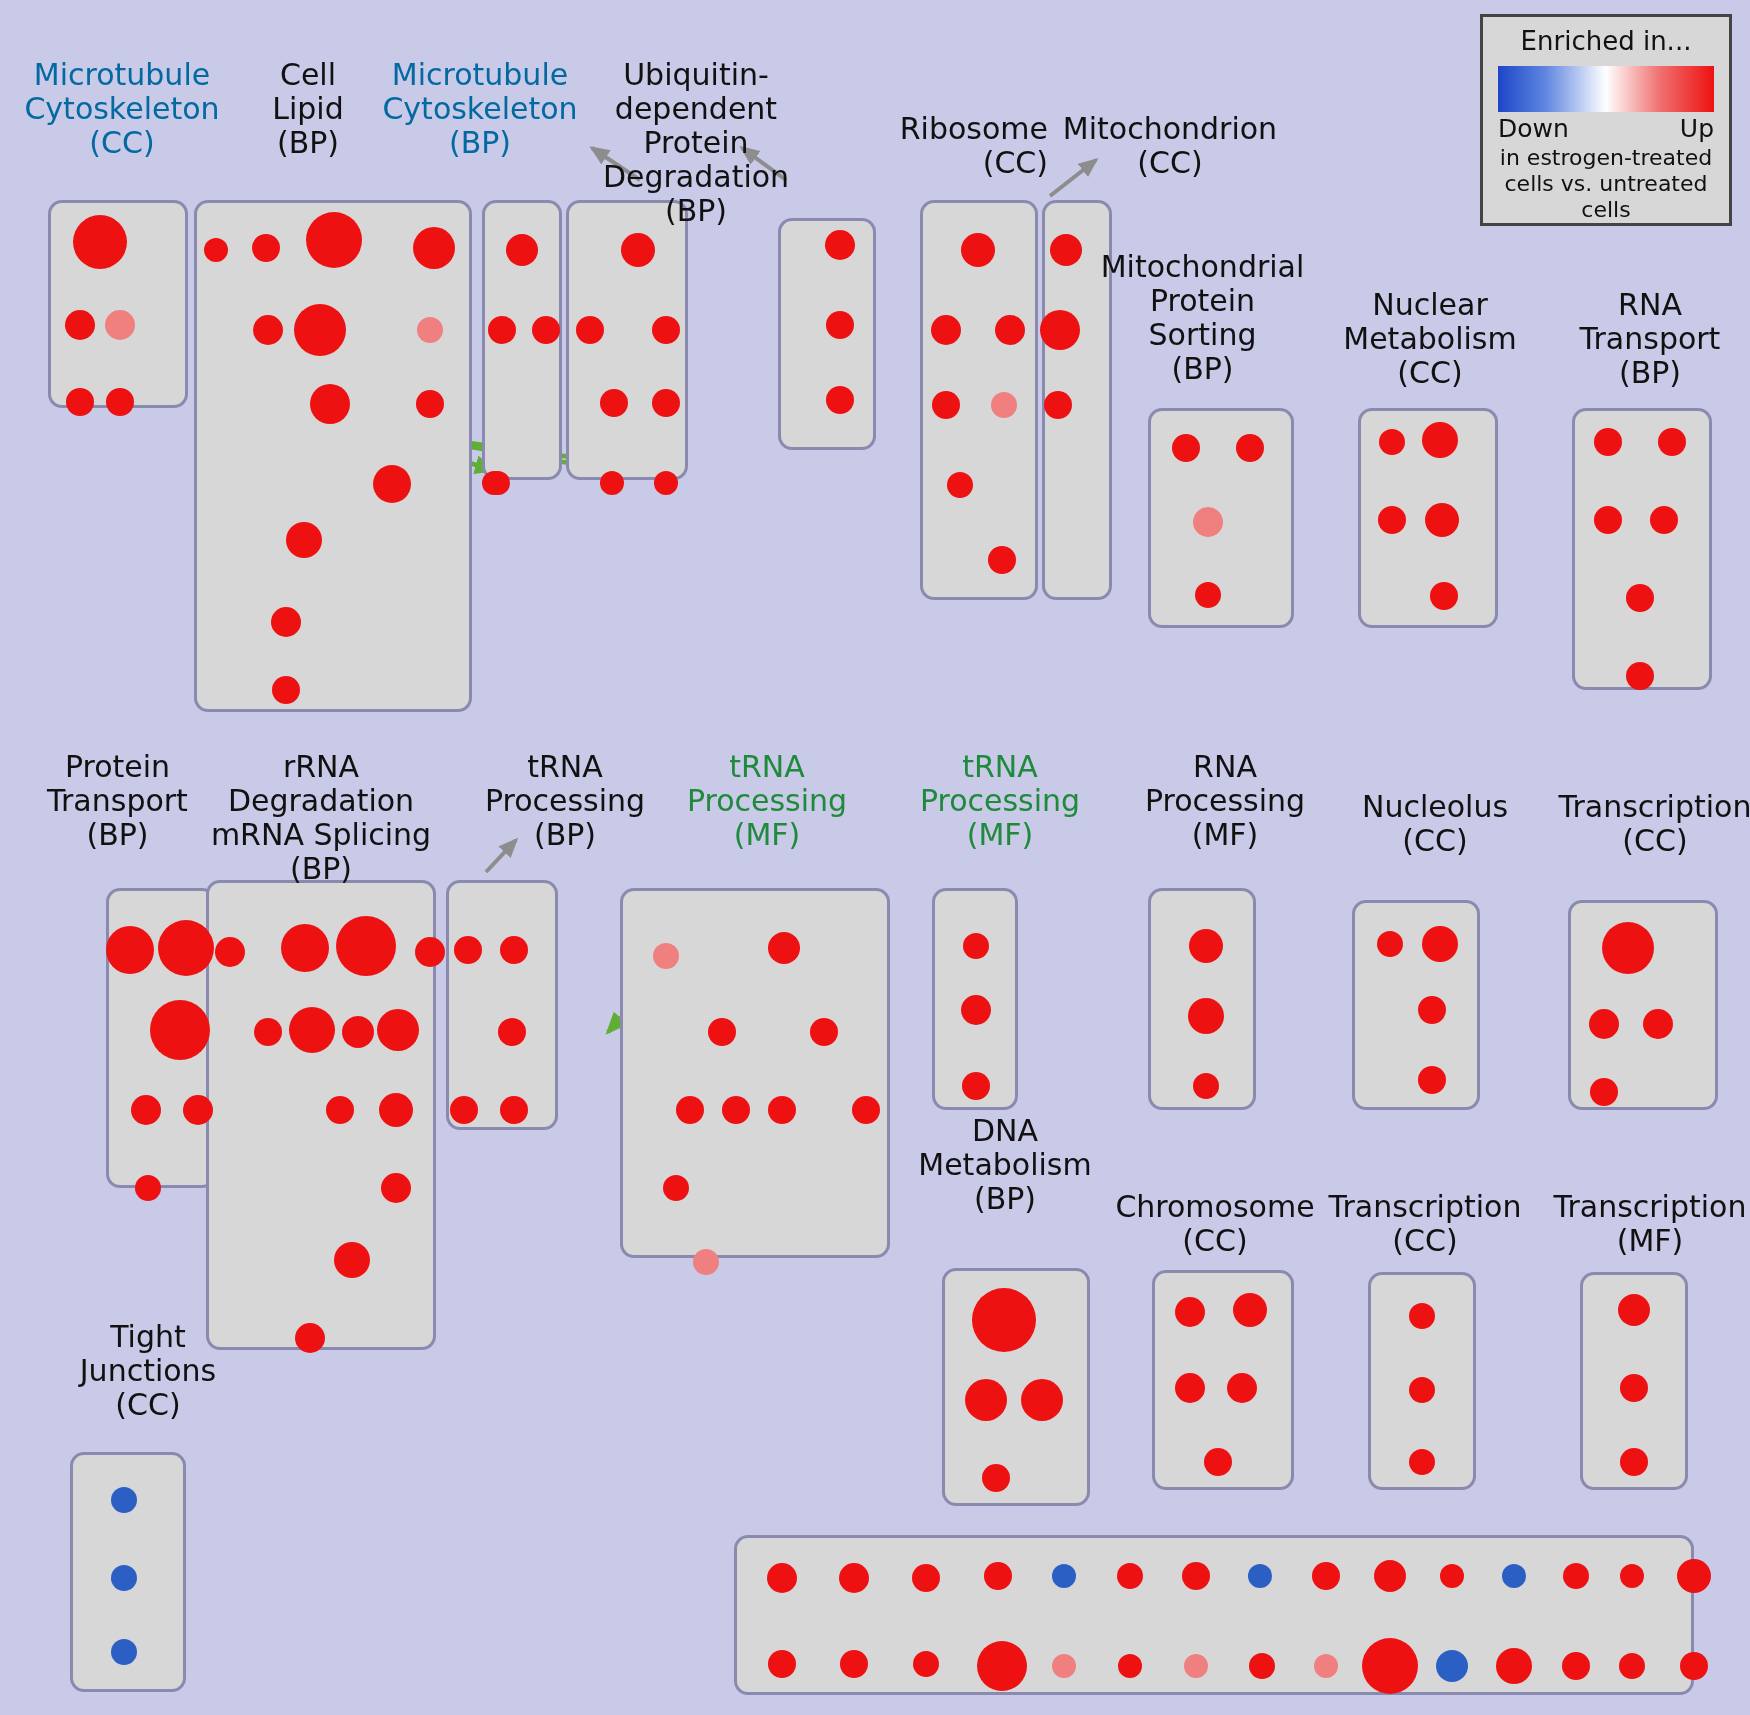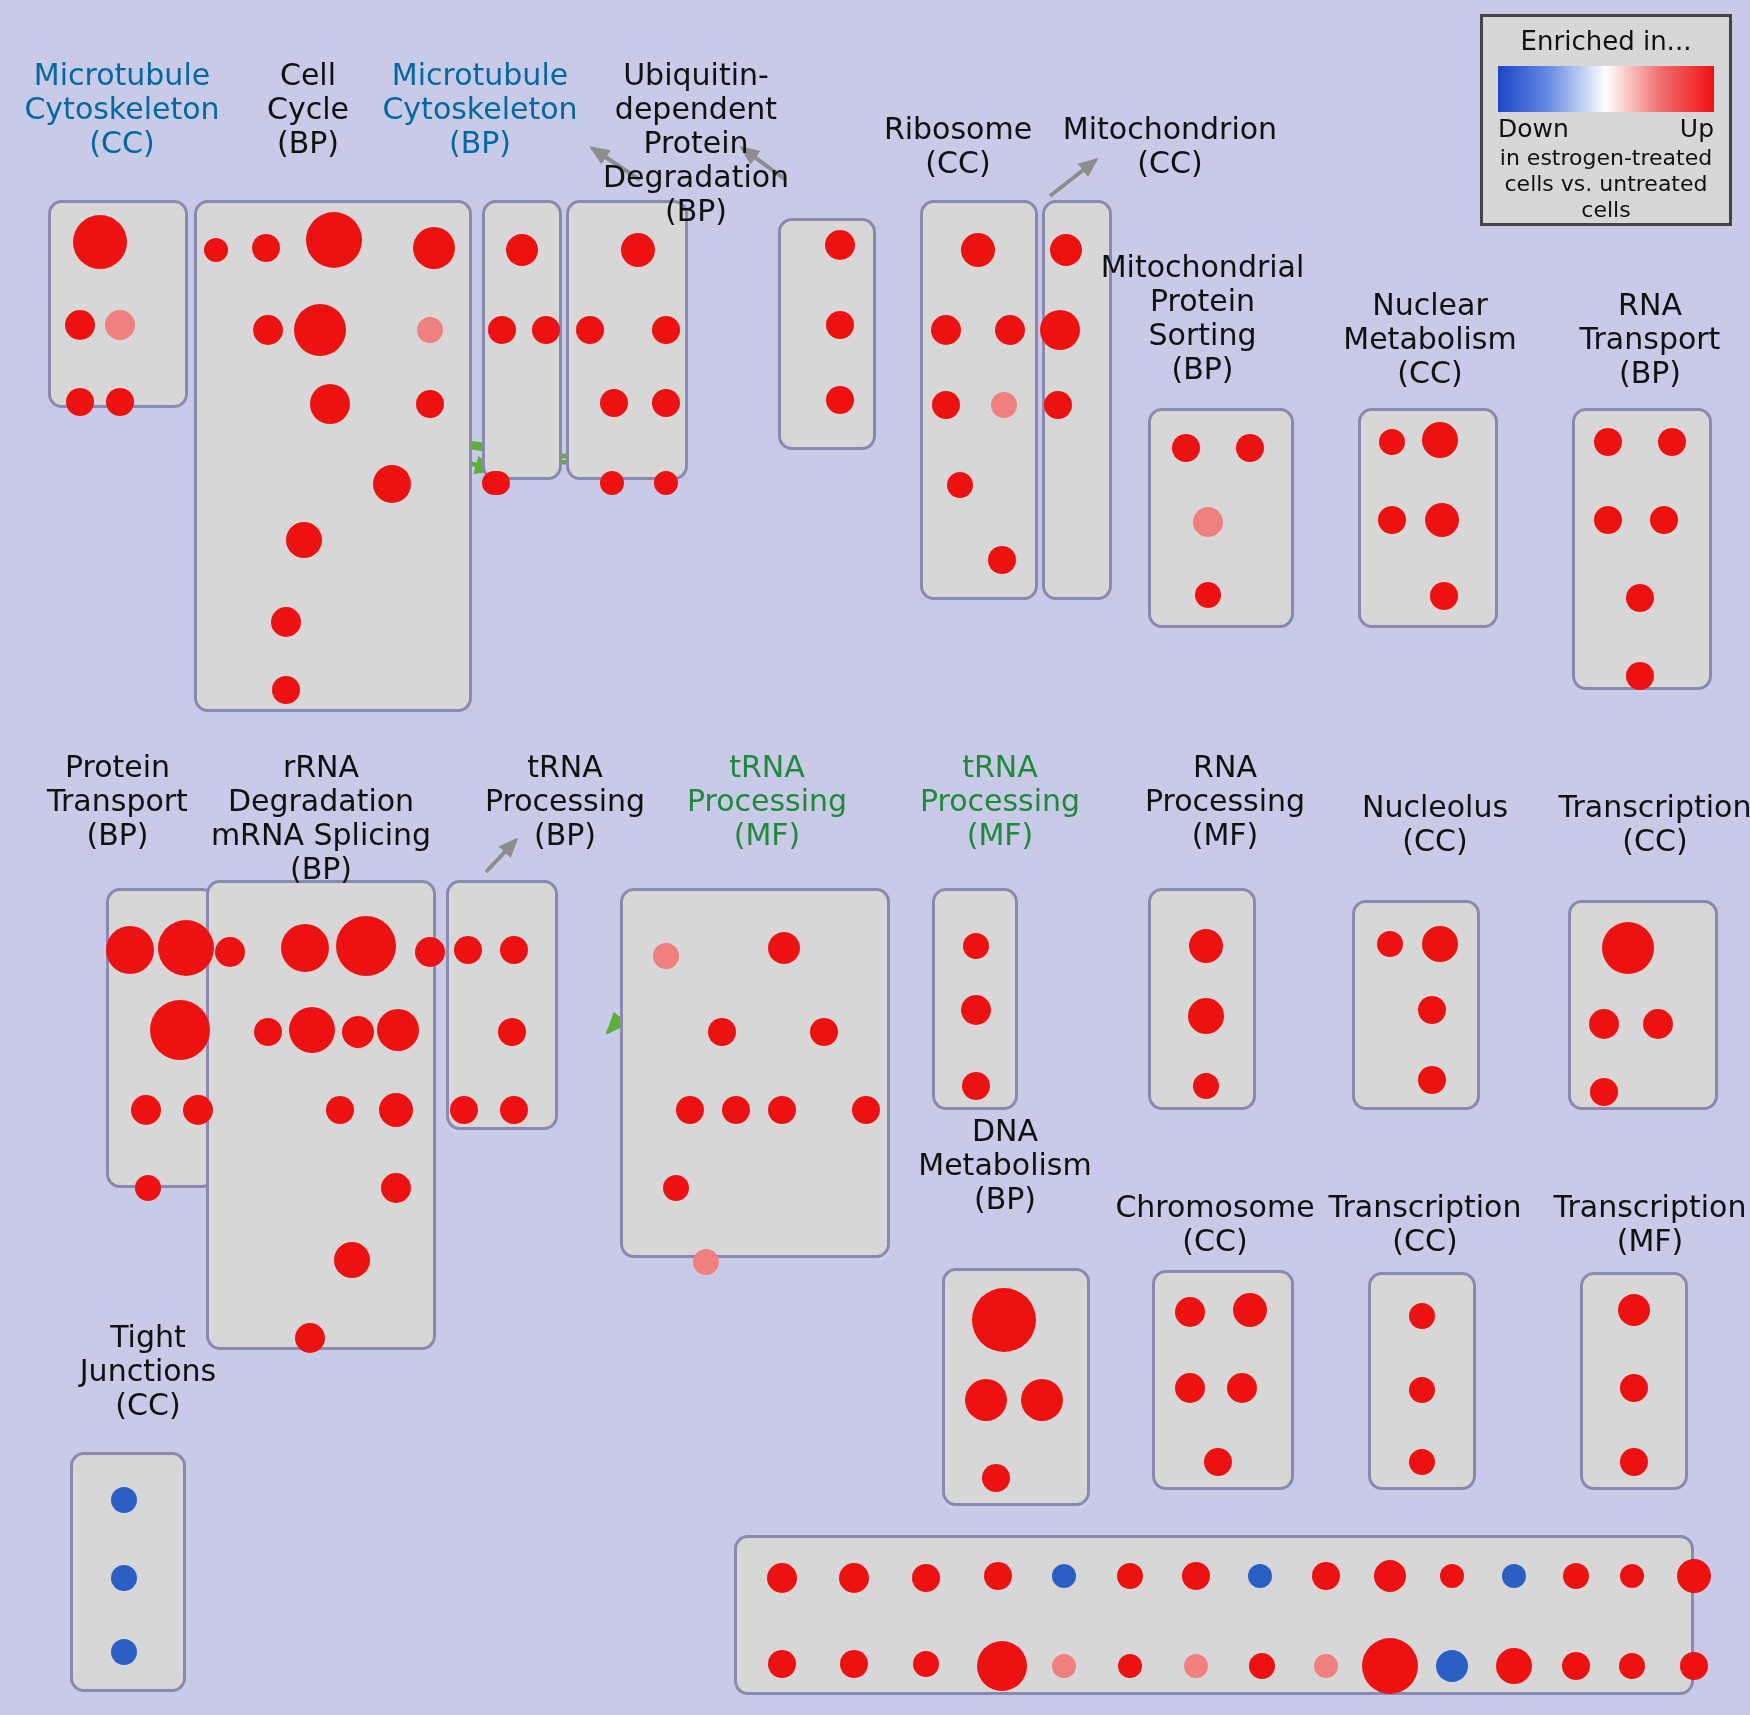--- a/index.html
+++ b/index.html
@@ -382,31 +382,31 @@
       <div class="node" style="left: 1632px; top: 1576px; width: 24px; height: 24px; background: rgb(238, 17, 17);"></div>
       <div class="node" style="left: 1632px; top: 1666px; width: 26px; height: 26px; background: rgb(238, 17, 17);"></div>
       <div class="node" style="left: 1694px; top: 1576px; width: 34px; height: 34px; background: rgb(238, 17, 17);"></div>
       <div class="node" style="left: 1694px; top: 1666px; width: 28px; height: 28px; background: rgb(238, 17, 17);"></div>
     </div>
   <div id="label-layer">
       <div class="label blue" style="left: 22px; top: 58px; width: 200px;">Microtubule
 Cytoskeleton
 (CC)</div>
       <div class="label" style="left: 243px; top: 58px; width: 130px;">Cell
-Cycle
+Lipid
 (BP)</div>
       <div class="label blue" style="left: 380px; top: 58px; width: 200px;">Microtubule
 Cytoskeleton
 (BP)</div>
       <div class="label" style="left: 596px; top: 58px; width: 200px;">Ubiquitin-
 dependent
 Protein
 Degradation
 (BP)</div>
-      <div class="label" style="left: 868px; top: 112px; width: 180px;">Ribosome
+      <div class="label" style="left: 868px; top: 112px; width: 180px; text-align: right;">Ribosome
 (CC)</div>
       <div class="label" style="left: 1055px; top: 112px; width: 230px;">Mitochondrion
 (CC)</div>
       <div class="label" style="left: 1095px; top: 250px; width: 215px;">Mitochondrial
 Protein
 Sorting
 (BP)</div>
       <div class="label" style="left: 1335px; top: 288px; width: 190px;">Nuclear
 Metabolism
 (CC)</div>

